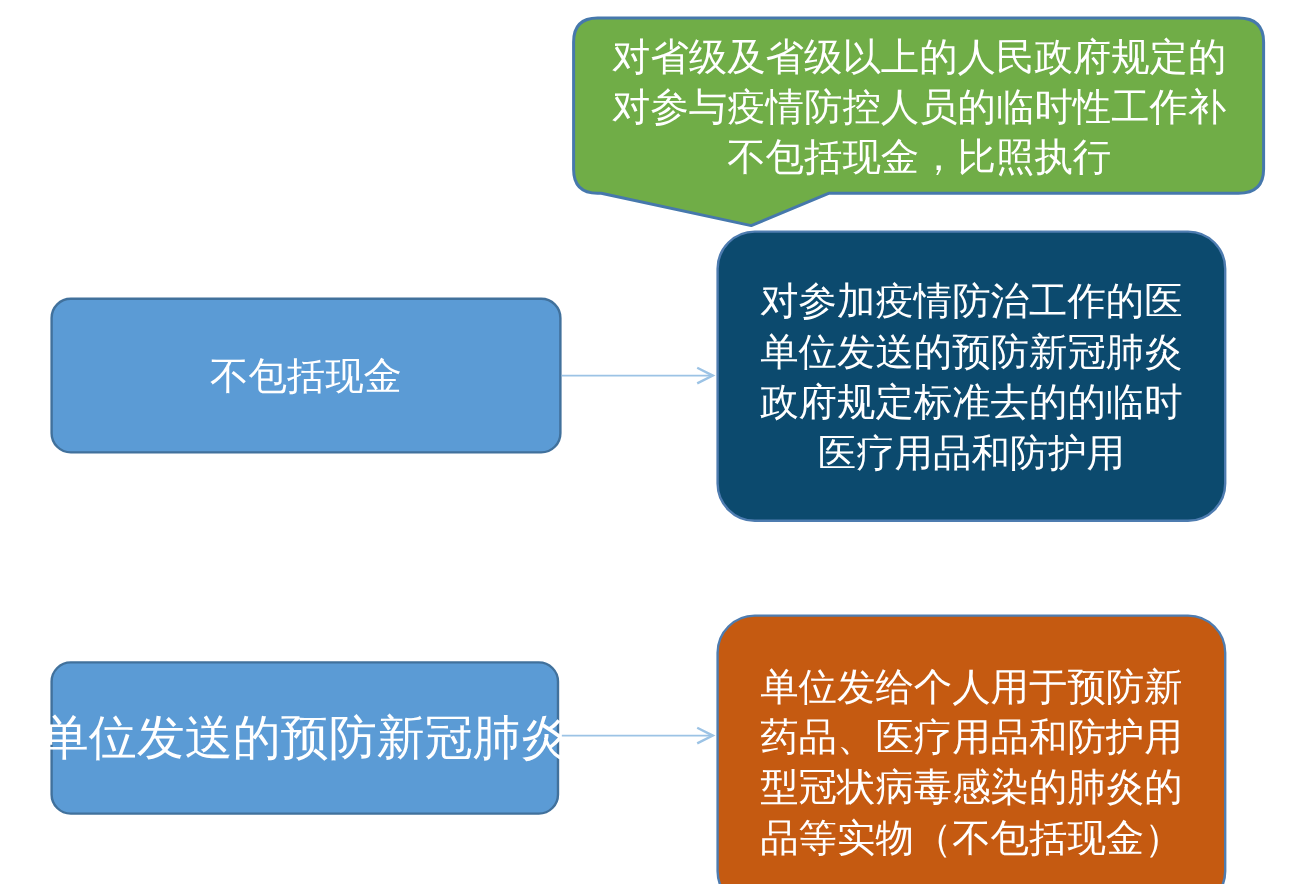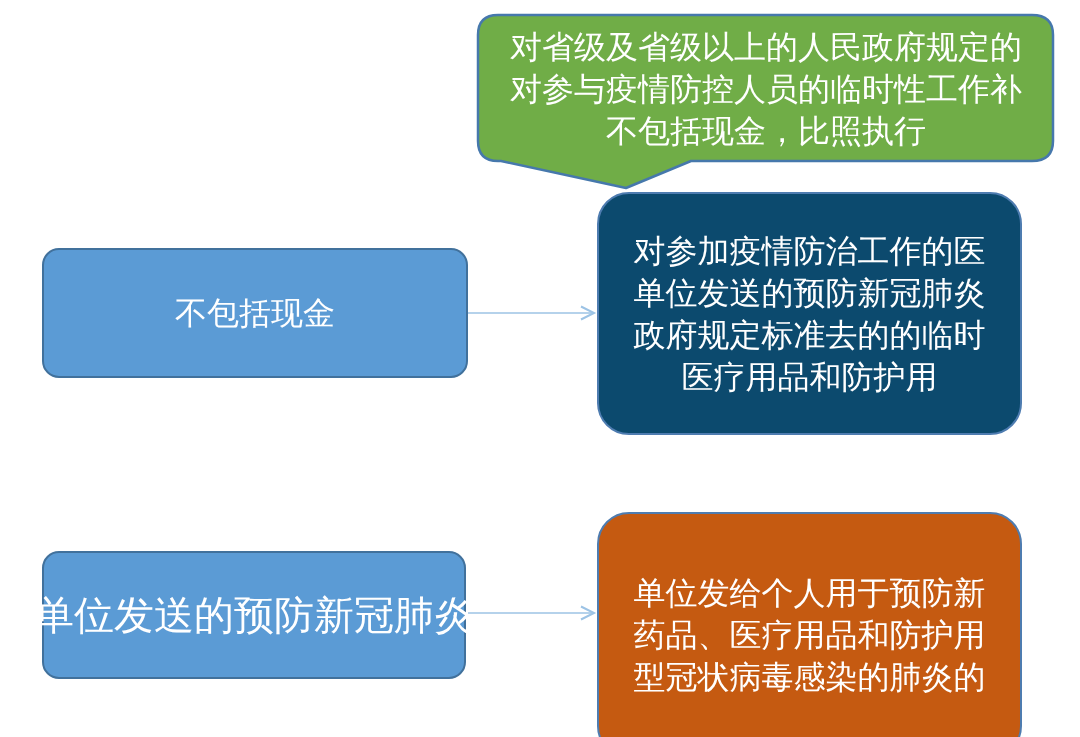--- a/index.html
+++ b/index.html
@@ -125,15 +125,16 @@
 
   <svg class="arrow-svg" id="arrow-supplies" viewBox="0 0 130 16" xmlns="http://www.w3.org/2000/svg">
     <line x1="0" y1="8" x2="126" y2="8" stroke-width="1.6" stroke="#9CC3E5"></line>
     <polyline points="113,1.5 126,8 113,14.5" fill="none" stroke-width="2" stroke="#9CC3E5"></polyline>
   </svg>
 
   <div class="node" id="supplies-target" style="background-color: rgb(197, 90, 17); border-color: rgb(78, 124, 176);">
     <span class="line">单位发给个人用于预防新</span>
     <span class="line">药品、医疗用品和防护用</span>
     <span class="line">型冠状病毒感染的肺炎的</span>
+    <span class="line">品等实物（不包括现金）</span>
   </div>
 
 </div>
 
 </body></html>

